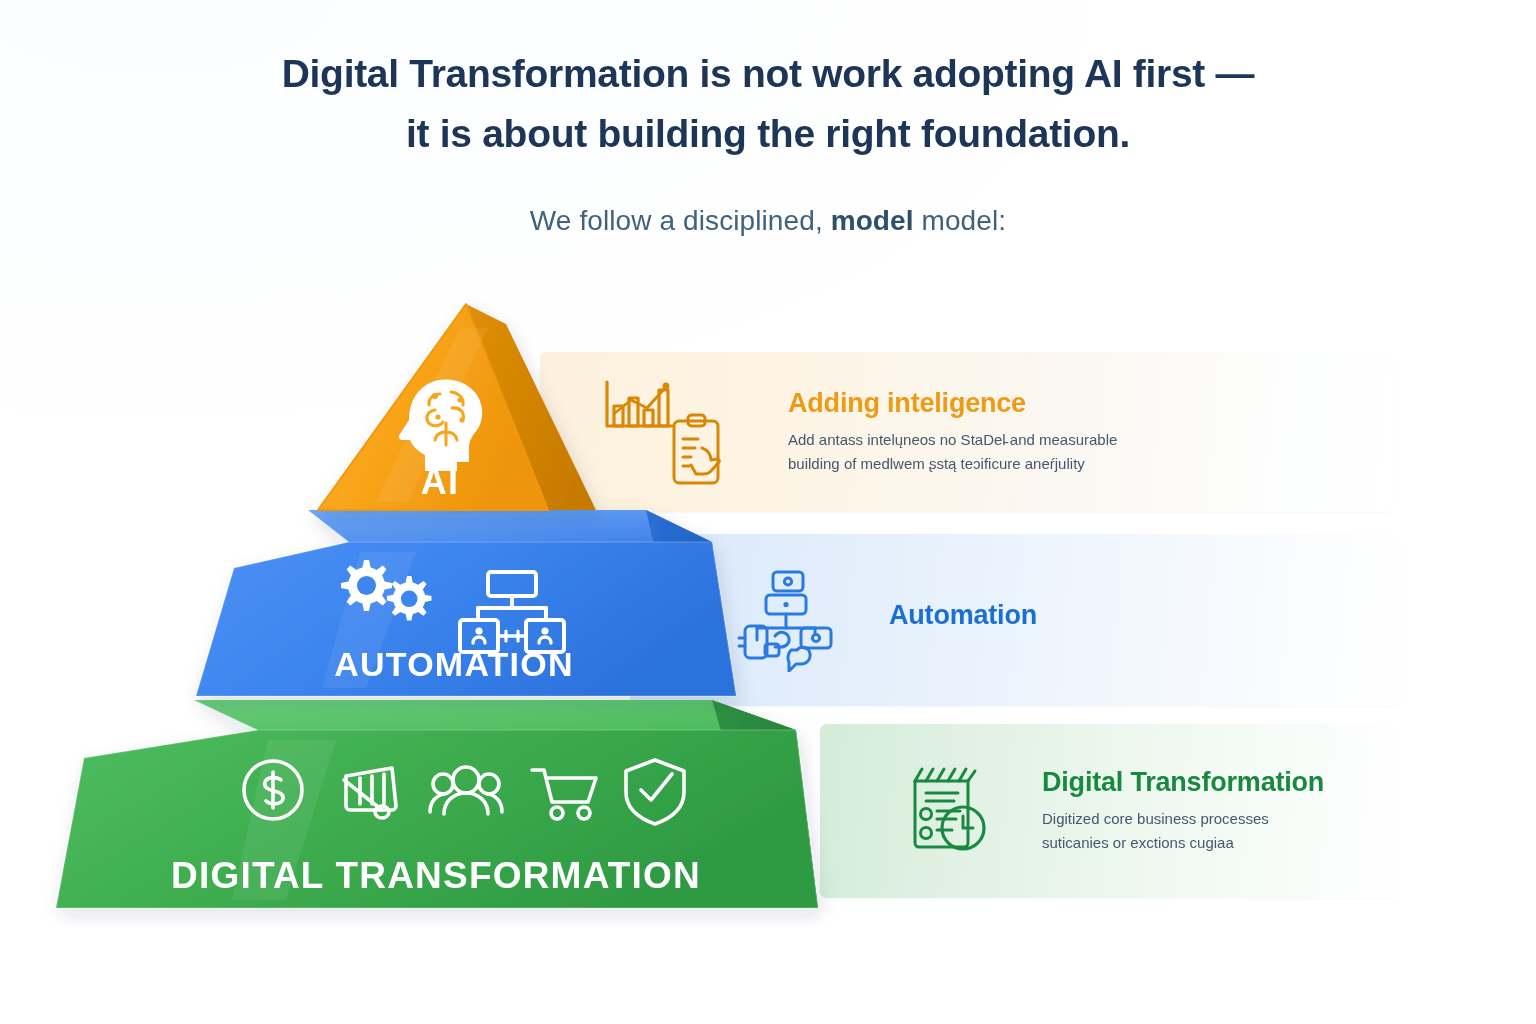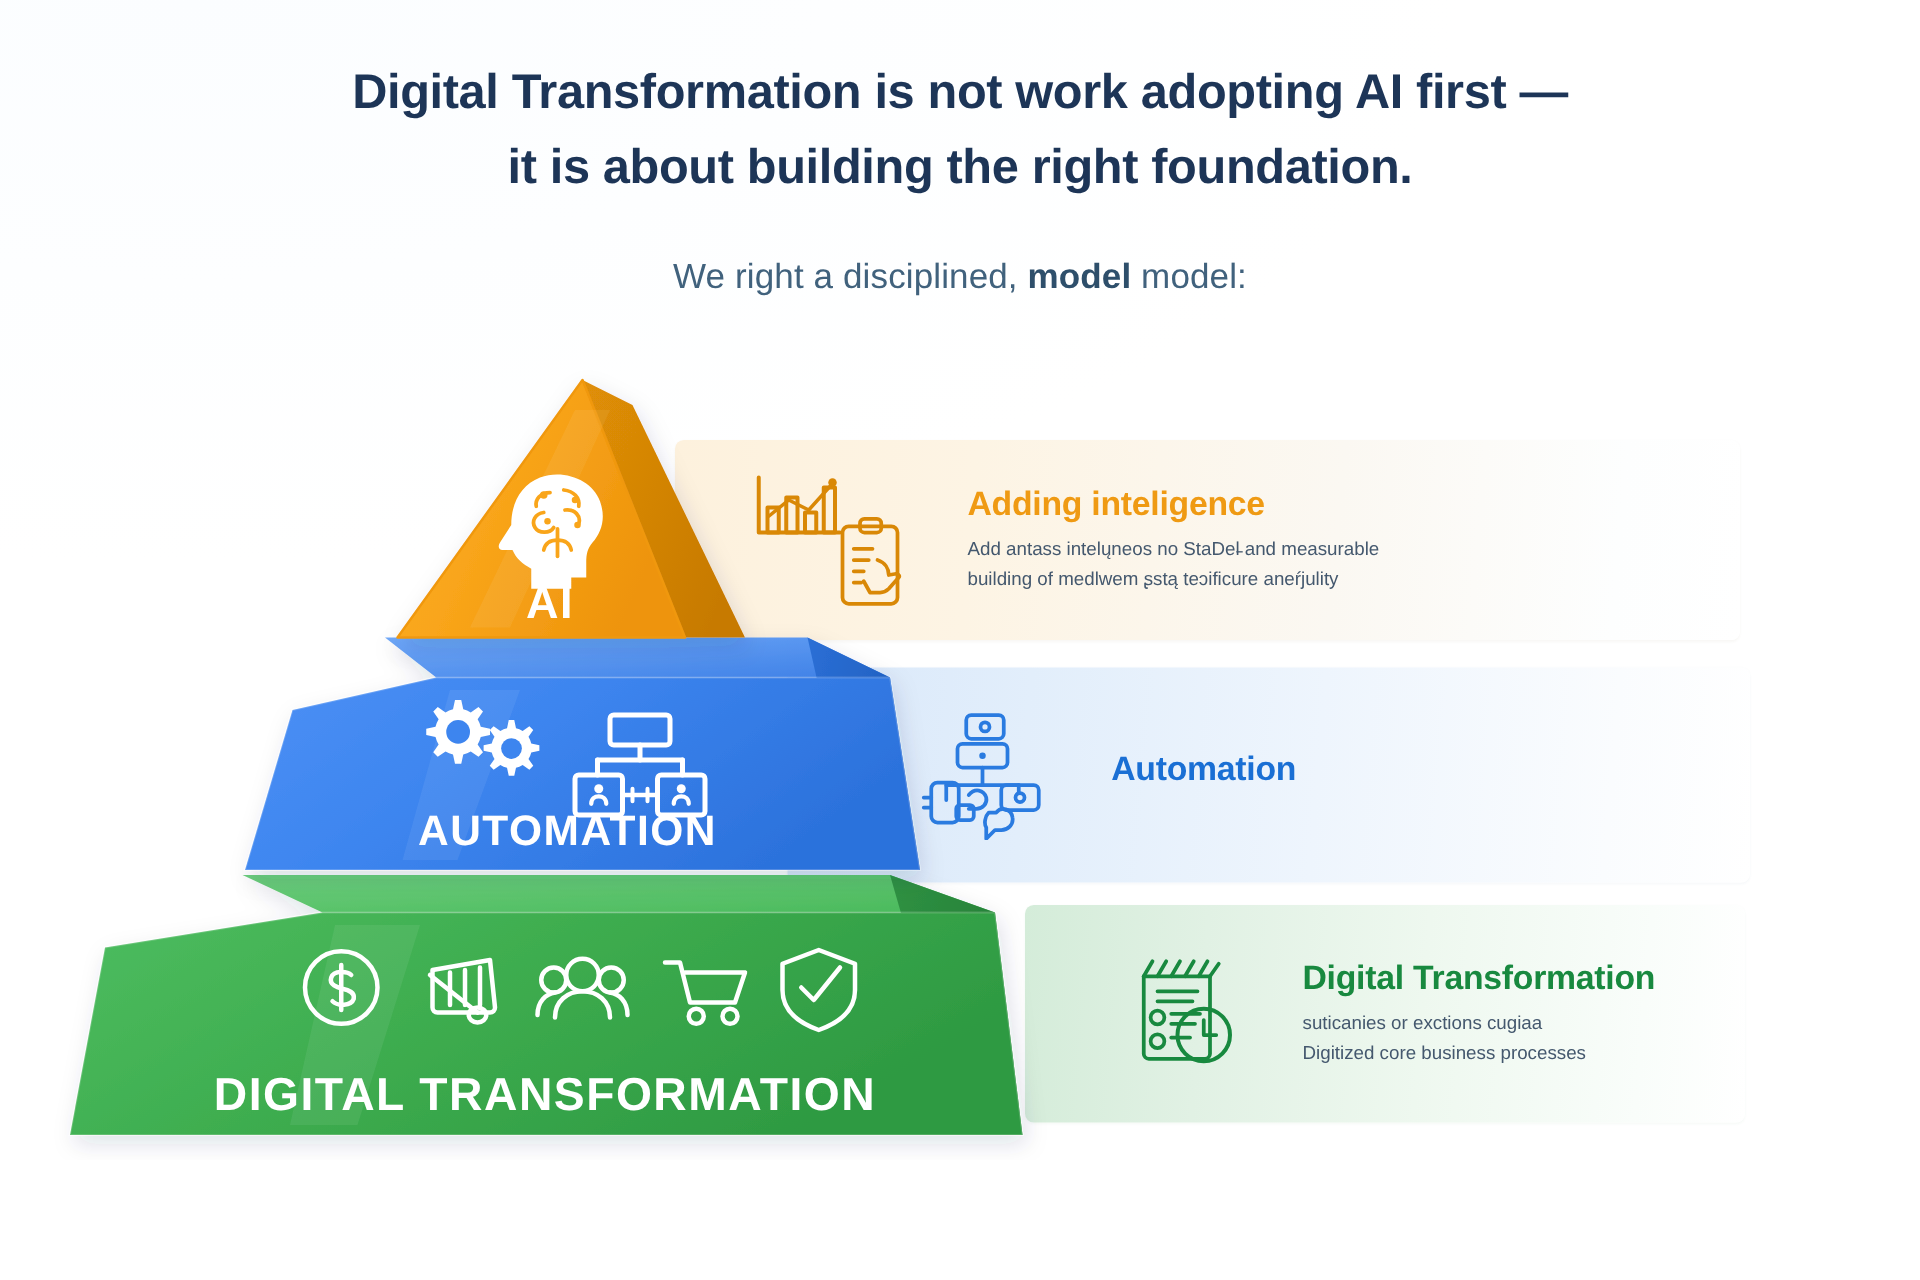--- a/index.html
+++ b/index.html
@@ -136,21 +136,21 @@
 <body>
 
 <div id="stage">
 
   <div class="headline">
     <span>Digital Transformation is not work adopting AI first —</span>
     <span class="l2">it is about building the right foundation.</span>
   </div>
 
   <div class="subhead">
-    <span>We right a disciplined, </span><b>model</b><span> model:</span>
+    <span>We follow a disciplined, </span><b>model</b><span> model:</span>
   </div>
 
   <div class="panel panel-ai">
     <div class="pad" style="padding-left:62px;">
       <div class="panel-icons" style="width:172px;position:relative;height:120px;">
 
         <svg class="ico" style="position:absolute;left:0px;top:4px;" width="74" height="60" viewBox="0 0 74 60" fill="none" stroke="#D98806" stroke-width="3.2" stroke-linecap="round" stroke-linejoin="round">
           <path d="M5 6 L5 50 L70 50"></path>
           <rect x="12" y="30" width="9" height="20"></rect>
           <rect x="27" y="22" width="9" height="28"></rect>
@@ -160,21 +160,21 @@
           <circle cx="64" cy="10" r="3.4" fill="#D98806" stroke="none"></circle>
         </svg>
 
         <svg class="ico" style="position:absolute;left:62px;top:40px;" width="66" height="76" viewBox="0 0 66 76" fill="none" stroke="#D98806" stroke-width="3" stroke-linecap="round" stroke-linejoin="round">
           <rect x="10" y="9" width="44" height="62" rx="5"></rect>
           <rect x="24" y="3" width="17" height="11" rx="3.5"></rect>
           <path d="M19 27 H34 M19 36 H31 M19 45 H27 M19 54 H25"></path>
           <path d="M38 36 c6 2 9 7 9 12 l6 -1 c2 0 3 2 2 3 l-8 9 c-2 2 -4 3 -7 3 h-8 l-5 -9"></path>
         </svg>
       </div>
-      <div class="panel-text" style="">
+      <div class="panel-text" style="margin-left:14px;">
         <div class="panel-title t-ai">Adding inteligence</div>
         <div class="panel-desc">
           <div>Add аntass intelųneos no StaDel̵ and measurable</div>
           <div>building of medlwem ʂstą teɔificure aneŕjulity</div>
         </div>
       </div>
     </div>
   </div>
 
   <div class="panel panel-auto">
@@ -215,22 +215,22 @@
           <path d="M31 46 H54 M31 54 H50"></path>
           <circle cx="20" cy="68" r="5.5"></circle>
           <path d="M31 65 H46"></path>
           <circle cx="57" cy="63" r="21" stroke-width="3.2"></circle>
           <path d="M57 51 V63 H67"></path>
         </svg>
       </div>
       <div class="panel-text" style="margin-left:44px;">
         <div class="panel-title t-dt">Digital Transformation</div>
         <div class="panel-desc">
+          <div>Digitized core business processes</div>
           <div>suticanies or exctions cugiaa</div>
-          <div>Digitized core business processes</div>
         </div>
       </div>
     </div>
   </div>
 
   <div id="pyramid">
     <svg viewBox="0 0 880 640" xmlns="http://www.w3.org/2000/svg">
       <defs>
         <linearGradient id="gGreenFace" x1="0" y1="0" x2="1" y2="0.4">
           <stop offset="0%" stop-color="#4DBD60"></stop>

